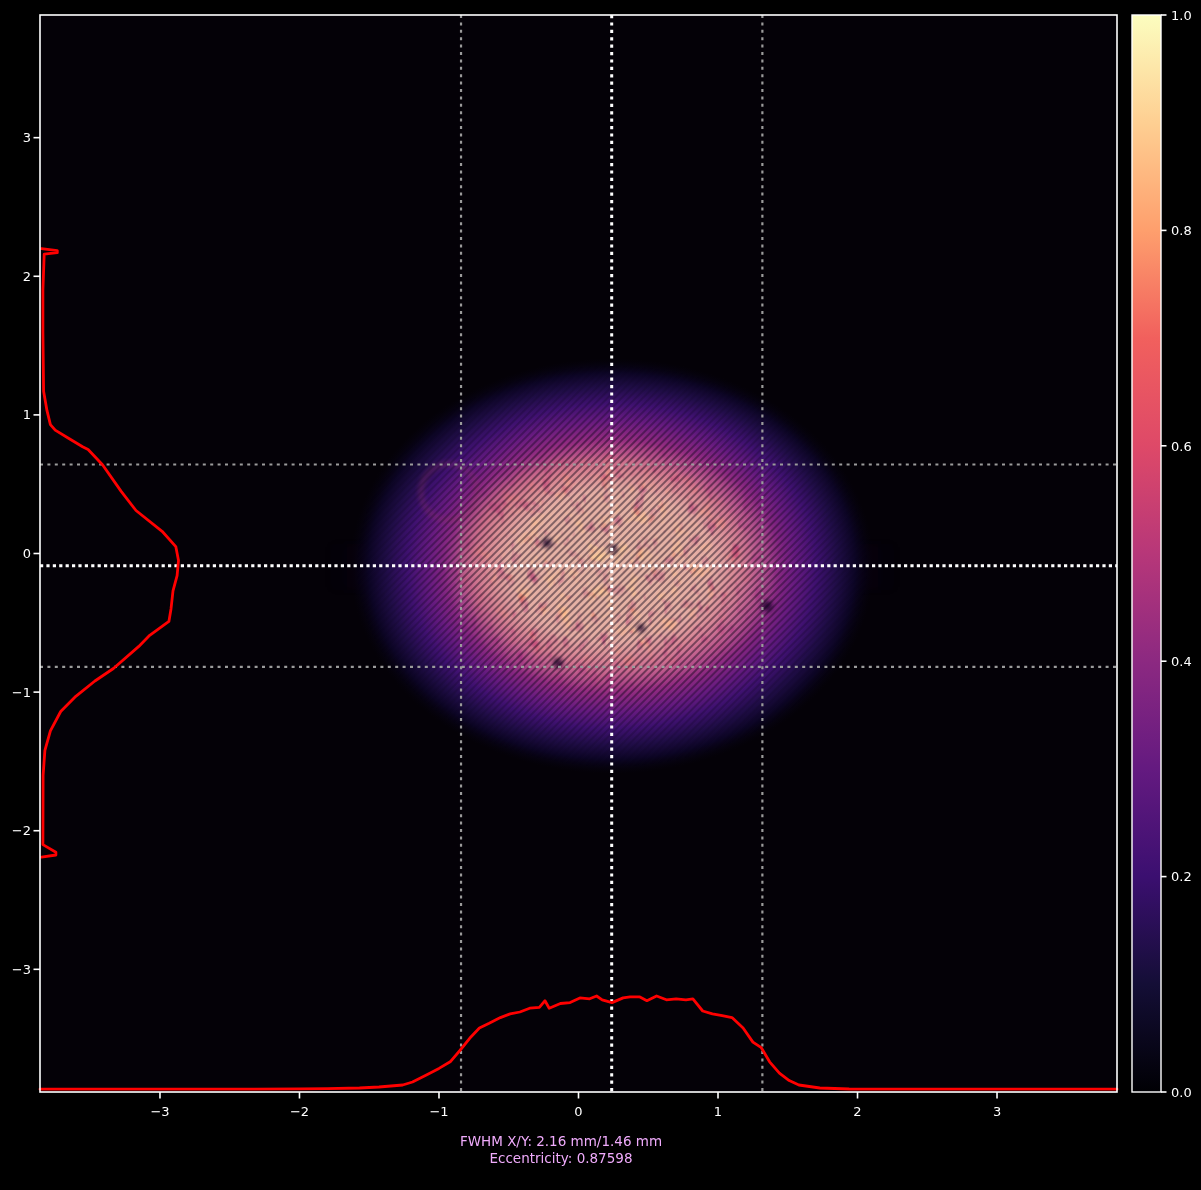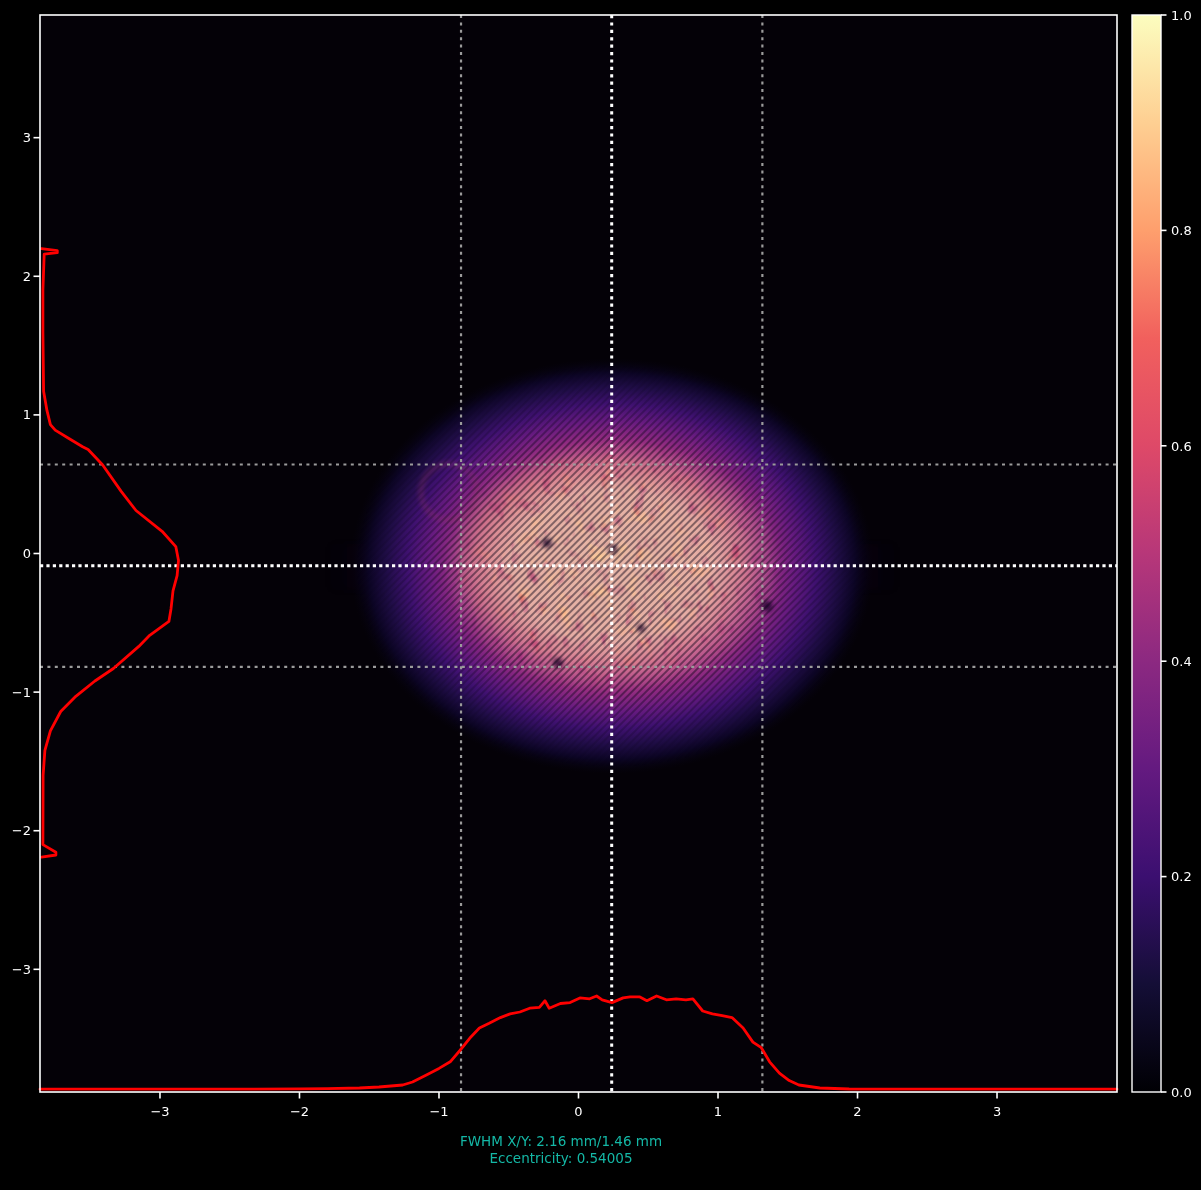--- a/index.html
+++ b/index.html
@@ -1,20 +1,20 @@
 <!DOCTYPE html>
 <html><head>
 <meta charset="utf-8">
 <style>
   html,body{margin:0;padding:0;background:#000;}
   .fig{position:relative;width:1201px;height:1190px;background:#000;overflow:hidden;
        font-family:"DejaVu Sans","Liberation Sans",sans-serif;}
   svg{position:absolute;left:0;top:0;}
   svg text{fill:#ffffff;font-family:"DejaVu Sans","Liberation Sans",sans-serif;font-size:13px;}
-  .stats{position:absolute;left:0;top:1133px;width:1122px;text-align:center;color:#14b8a6;
+  .stats{position:absolute;left:0;top:1133px;width:1122px;text-align:center;color:#f0abfc;
          font-size:13.5px;line-height:17px;}
 </style>
 </head>
 <body>
 
 <div class="fig">
   <svg id="plot" width="1201" height="1190" viewBox="0 0 1201 1190">
     <defs>
       <radialGradient id="gradBeam" cx="50%" cy="50%" r="50%">
         <stop offset="0%" stop-color="#f6865a"></stop>
@@ -167,15 +167,15 @@
           <text x="1171" y="665.9" text-anchor="start">0.4</text>
           <text x="1171" y="450.5" text-anchor="start">0.6</text>
           <text x="1171" y="235.09999999999994" text-anchor="start">0.8</text>
           <text x="1171" y="19.7" text-anchor="start">1.0</text>
         </g>
     </g>
   </svg>
 
   <div class="stats">
     <div>FWHM X/Y: 2.16 mm/1.46 mm</div>
-    <div>Eccentricity: 0.54005</div>
+    <div>Eccentricity: 0.87598</div>
   </div>
 </div>
 
 </body></html>

